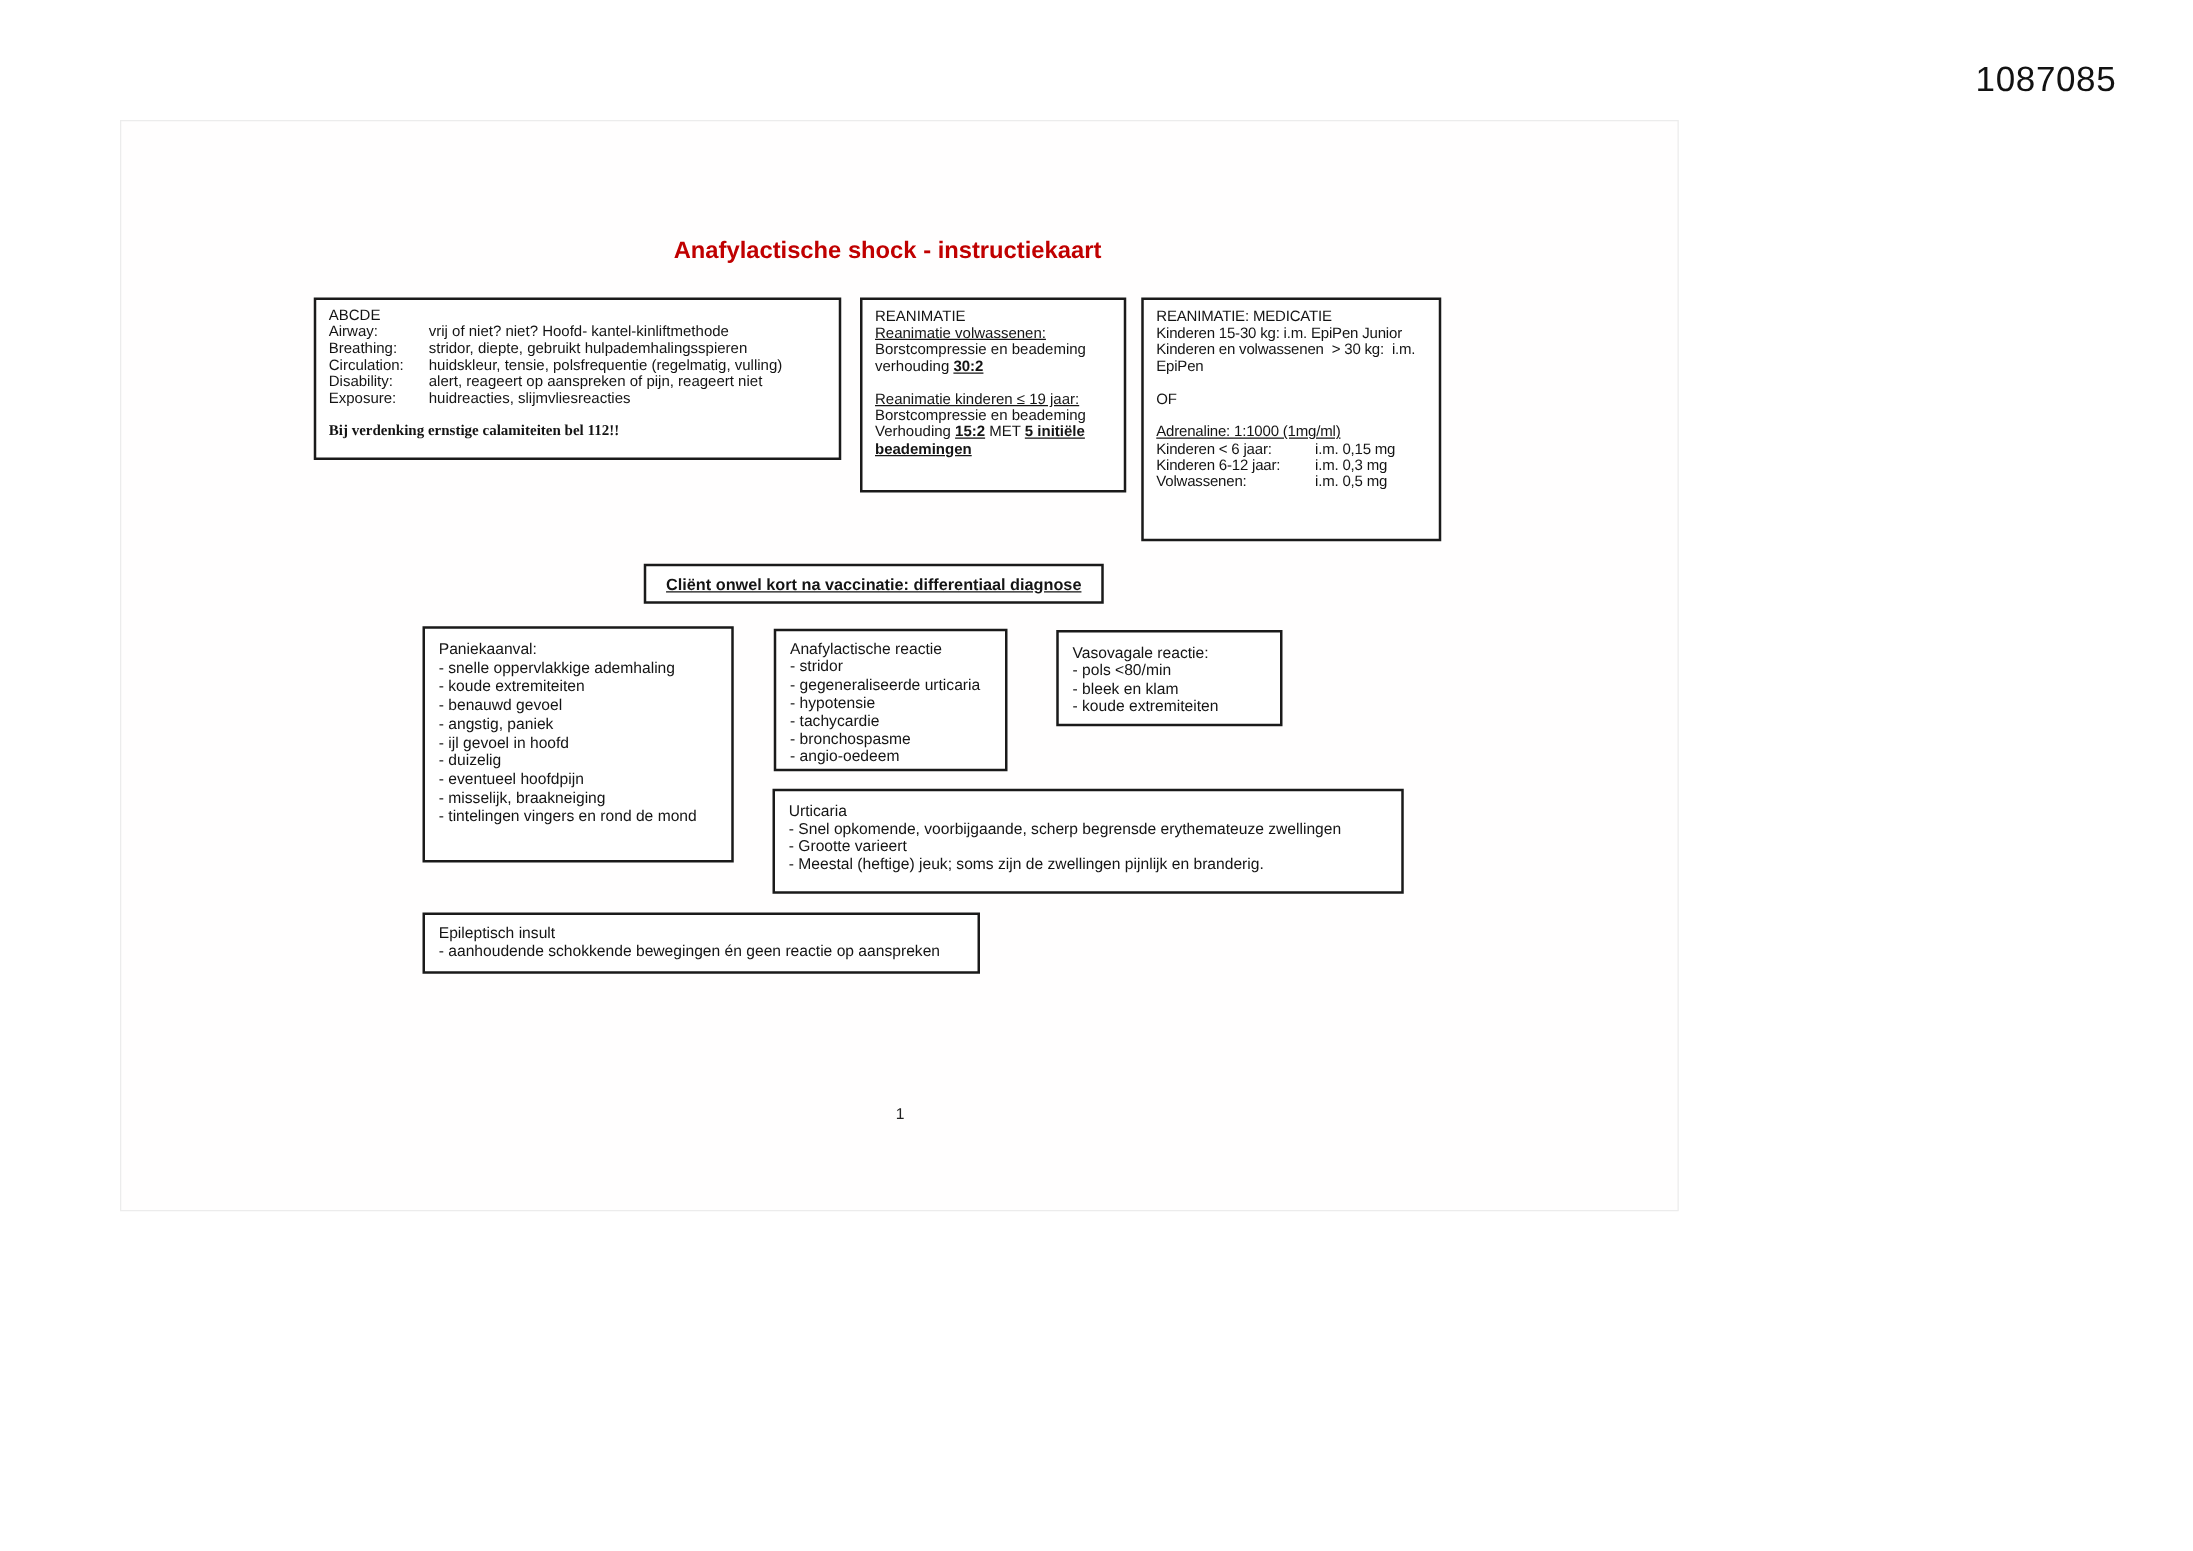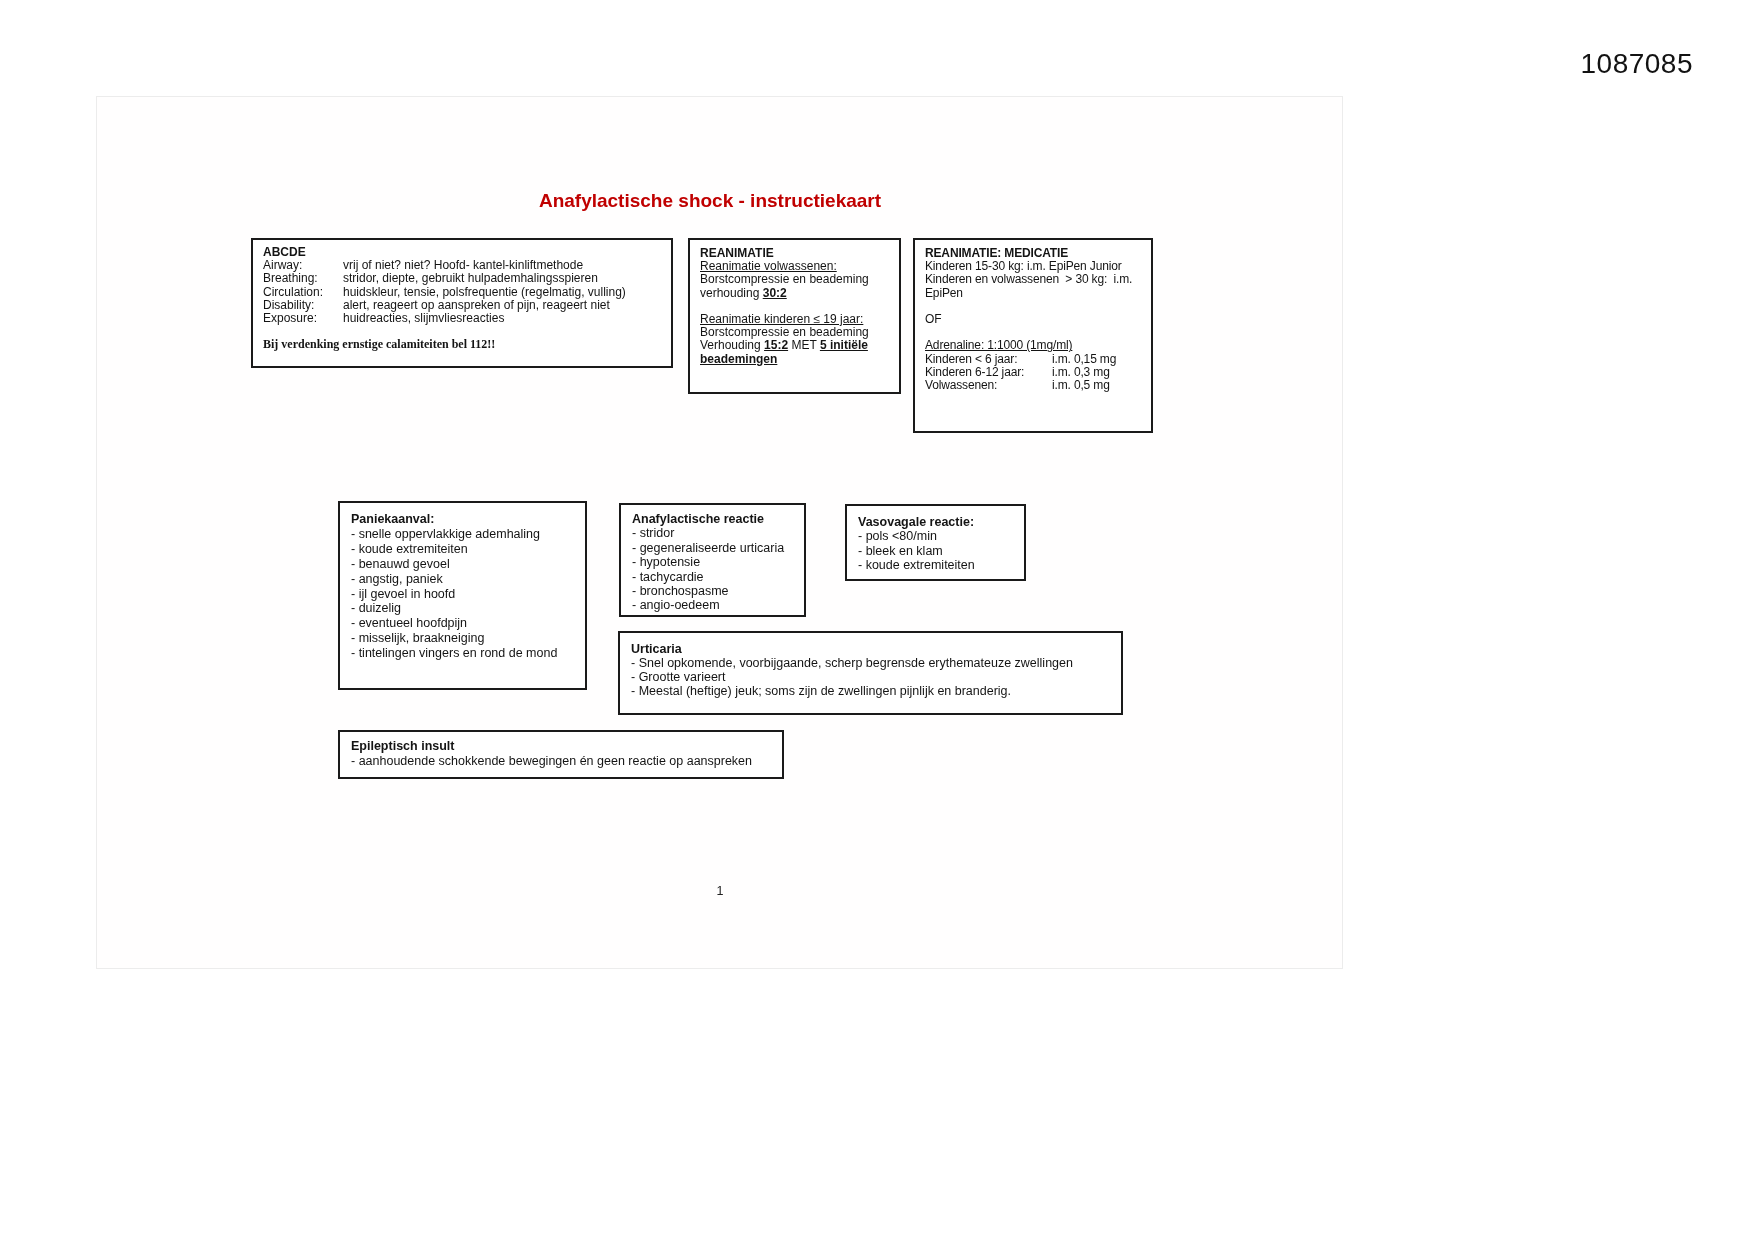--- a/index.html
+++ b/index.html
@@ -20,21 +20,21 @@
     text-align:right;font-size:28px;color:#121212;letter-spacing:0.5px;
   }
   .title{
     position:absolute;left:460px;top:190px;width:500px;
     text-align:center;font-size:19px;font-weight:bold;color:#c00000;
   }
   .box{
     position:absolute;border:2px solid #1a1a1a;background:#ffffff;
     box-sizing:border-box;color:#141414;
   }
-  .box-heading{font-weight:bold;}
+  .box-heading{font-weight:normal;}
   .line{white-space:nowrap;}
   .b{font-weight:bold;text-decoration:underline;}
   .u{text-decoration:underline;}
   .lbl{display:inline-block;}
 
   .abcde{left:251px;top:238px;width:422px;height:130px;padding:6px 10px;
          font-size:12px;line-height:13.2px;}
   .abcde .lbl{width:80px;}
   .warning{font-weight:bold;margin-top:13px;font-family:Liberation Serif, serif;}
 
@@ -115,20 +115,23 @@
         <div class="line"><span>&nbsp;</span></div>
         <div class="line"><span>OF</span></div>
         <div class="line"><span>&nbsp;</span></div>
         <div class="line"><span class="u">Adrenaline: 1:1000 (1mg/ml)</span></div>
         <div class="line"><span class="lbl">Kinderen &lt; 6 jaar:</span><span>i.m. 0,15 mg</span></div>
         <div class="line"><span class="lbl">Kinderen 6-12 jaar:</span><span>i.m. 0,3 mg</span></div>
         <div class="line"><span class="lbl">Volwassenen:</span><span>i.m. 0,5 mg</span></div>
       </div>
   </section>
 
+  <div class="banner">
+    <span class="u">Cliënt onwel kort na vaccinatie: differentiaal diagnose</span>
+  </div>
 
   <section class="box paniekaanval">
     <div class="box-heading">Paniekaanval:</div>
     <div>
         <div class="line"><span>- snelle oppervlakkige ademhaling</span></div>
         <div class="line"><span>- koude extremiteiten</span></div>
         <div class="line"><span>- benauwd gevoel</span></div>
         <div class="line"><span>- angstig, paniek</span></div>
         <div class="line"><span>- ijl gevoel in hoofd</span></div>
         <div class="line"><span>- duizelig</span></div>

